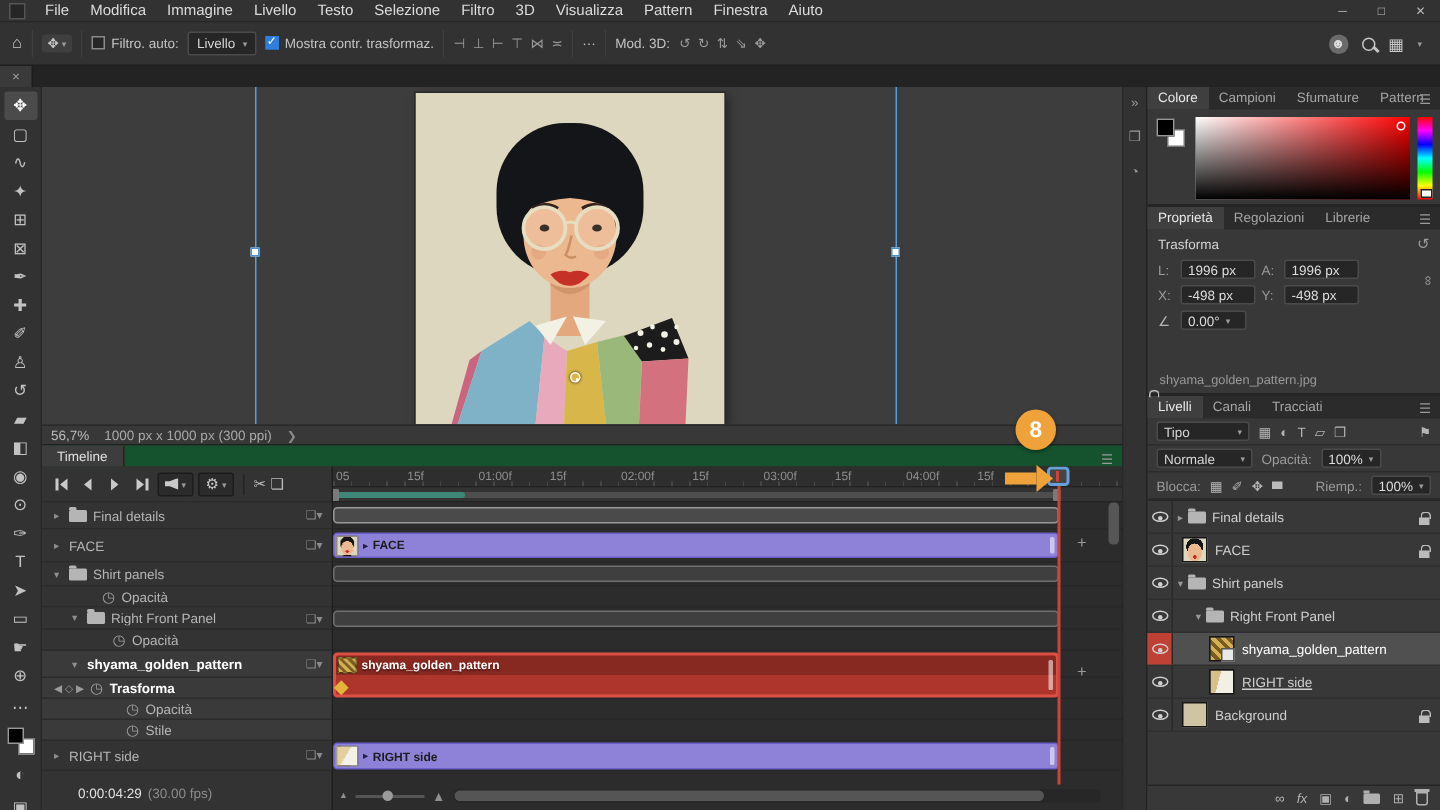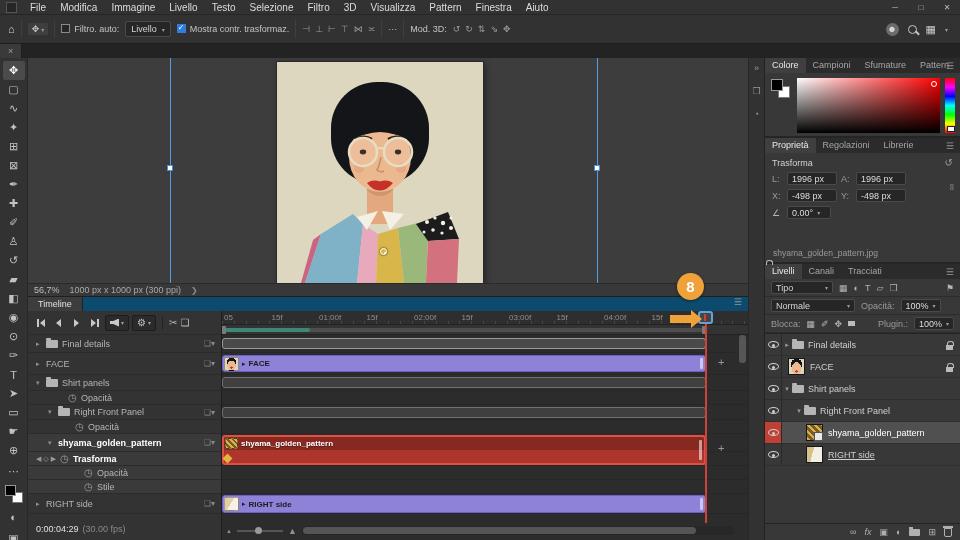--- a/index.html
+++ b/index.html
@@ -49,21 +49,21 @@
 .guide{position:absolute;top:0;bottom:0;width:1px;background:#54a4ea;opacity:.95}
 .handle{position:absolute;width:6px;height:6px;background:#fff;border:1px solid #4a90d9}
 .refpt{position:absolute;left:103px;top:186px;width:7px;height:7px;border:1px solid #fff;border-radius:50%;box-shadow:0 0 2px #000}
 .refpt::after{content:"";position:absolute;left:2.5px;top:2.5px;width:2px;height:2px;background:#fff;border-radius:50%}
 
 .statusbar{left:28px;top:283px;width:720px;height:13px;background:#383838;border-top:1px solid #2a2a2a;display:flex;align-items:center;font-size:9px;color:#bdbdbd;gap:10px;padding:0 6px}
 .sb-chev{color:#8a8a8a;font-size:8px}
 .sb-info{color:#a9a9a9}
 
 .timeline{left:28px;top:296px;width:720px;height:244px;background:#333;border-top:1px solid #1f1f1f}
-.tl-tabs{height:14px;background:#0c4a6e;display:flex;align-items:flex-start;position:relative}
+.tl-tabs{height:14px;background:#14532d;display:flex;align-items:flex-end;position:relative}
 .tl-tab{background:#3d3d3d;padding:0 10px;line-height:14px;font-size:9px;color:#e0e0e0;border-right:1px solid #222}
 .pm{position:absolute;right:6px;color:#9a9a9a;font-size:9px}
 .tl-left{position:absolute;left:0;top:14px;bottom:0;width:194px;background:#333;border-right:1px solid #1e1e1e}
 .transport{height:24px;border-bottom:1px solid #2b2b2b;display:flex;align-items:center;gap:3px;padding-left:5px}
 .tbtn{width:15px;height:14px;display:flex;align-items:center;justify-content:center;gap:1px}
 .vb{width:2px;height:8px;background:#c9c9c9}
 .tl-t{width:0;height:0;border:4px solid transparent;border-right:5px solid #c9c9c9;border-left:none}
 .tr-t{width:0;height:0;border:4px solid transparent;border-left:5px solid #c9c9c9;border-right:none}
 .abox{display:flex;align-items:center;justify-content:center;gap:2px;width:24px;height:16px;background:#2b2b2b;border:1px solid #1c1c1c;border-radius:2px}
 .spk{width:9px;height:8px;background:#c9c9c9;clip-path:polygon(0 30%,35% 30%,100% 0,100% 100%,35% 70%,0 70%)}
@@ -73,21 +73,21 @@
 .trow{display:flex;align-items:center;border-bottom:1px solid #2b2b2b;color:#b5b5b5;font-size:9px;position:relative;padding-left:8px;white-space:nowrap;background:#333}
 .trow.hl{background:#3a3a3a}
 .arr{color:#8f8f8f;font-size:7px;width:10px;flex:none}
 .fold{position:relative;width:12px;height:8px;background:#b5b5b5;border-radius:1px;margin-right:4px;flex:none}
 .fold::before{content:"";position:absolute;top:-2px;left:0;width:5px;height:2px;background:#b5b5b5;border-radius:1px 1px 0 0}
 .sw{font-size:10px;color:#9a9a9a;width:13px;flex:none}
 .nm{overflow:hidden;text-overflow:ellipsis}
 .nm.w{color:#fff;font-weight:bold}
 .rico{position:absolute;right:6px;color:#8a8a8a;font-size:8px}
 .knav{display:flex;align-items:center;gap:3px;color:#9a9a9a;font-size:7px;margin-right:4px}
-.tl-time{position:absolute;left:8px;bottom:6px;font-size:9px;color:#e0e0e0}
+.tl-time{position:absolute;left:24px;bottom:6px;font-size:9px;color:#e0e0e0}
 .tl-time .dim{color:#8a8a8a;margin-left:4px}
 
 .tl-lane{position:absolute;left:194px;top:14px;right:0;bottom:0;background:#2c2c2c;overflow:hidden}
 .ruler{height:14px;background:#2e2e2e;border-bottom:1px solid #222;display:flex;position:relative}
 .ruler::after{content:"";position:absolute;left:0;right:0;bottom:0;height:3px;background:repeating-linear-gradient(90deg,#474747 0 1px,transparent 1px 11.87px)}
 .rlab{width:47.5px;flex:none;font-size:8px;color:#8f8f8f;line-height:13px;padding-left:2px}
 .workarea{height:10px;background:#333;border-bottom:1px solid #232323;position:relative}
 .wa-track{position:absolute;left:0;top:3px;height:4px;width:484px;background:#4e4e4e;border-radius:2px}
 .wa-teal{position:absolute;left:0;top:3px;height:4px;width:88px;background:#3e8676;border-radius:2px}
 .wa-h{position:absolute;top:1px;width:5px;height:8px;background:#7a7a7a;border-radius:1px}
@@ -614,39 +614,39 @@
         <span class="l-icons">
           <span>▦</span>
           <span>◐</span>
           <span>T</span>
           <span>▱</span>
           <span>❒</span>
         </span>
         <span class="flag">⚑</span>
       </div>
       <div class="frow">
-        <span class="fselect" style="width:84px">
+        <span class="fselect" style="width:64px">
             <span>Normale</span>
             <i class="ddv">▾</i>
           </span>
         <span class="plab">Opacità:</span>
         <span class="fbox sm" style="min-width:38px;height:13px">
             <span>100%</span>
             <i class="ddv">▾</i>
           </span>
       </div>
       <div class="frow">
         <span class="plab">Blocca:</span>
         <span class="l-icons">
           <span>▦</span>
           <span>✐</span>
           <span>✥</span>
           <i class="lockic" style="position:static"></i>
         </span>
-        <span class="plab" style="margin-left:auto">Plugin.:</span>
+        <span class="plab" style="margin-left:auto">Riemp.:</span>
         <span class="fbox sm" style="min-width:38px;height:13px">
             <span>100%</span>
             <i class="ddv">▾</i>
           </span>
       </div>
 
       <div class="llist">
         <div class="lyr">
           <span class="eyec">
               <i class="eye"></i>
@@ -691,20 +691,29 @@
           <span class="lname">shyama_golden_pattern</span>
         </div>
         <div class="lyr">
           <span class="eyec">
               <i class="eye"></i>
             </span>
           <span class="ind" style="width:24px"></span>
             <i class="thumb th-right"></i>
           <span class="lname unl">RIGHT side</span>
         </div>
+        <div class="lyr">
+          <span class="eyec">
+              <i class="eye"></i>
+            </span>
+          <span class="ind" style="width:6px"></span>
+            <i class="thumb th-bg"></i>
+          <span class="lname">Background</span>
+          <i class="lockic"></i>
+        </div>
       </div>
 
       <div class="lbottom">
         <span>∞</span>
         <span style="font-style:italic">fx</span>
         <span>▣</span>
         <span>◐</span>
         <i class="fold2"></i>
         <span>⊞</span>
         <i class="trash"></i>

